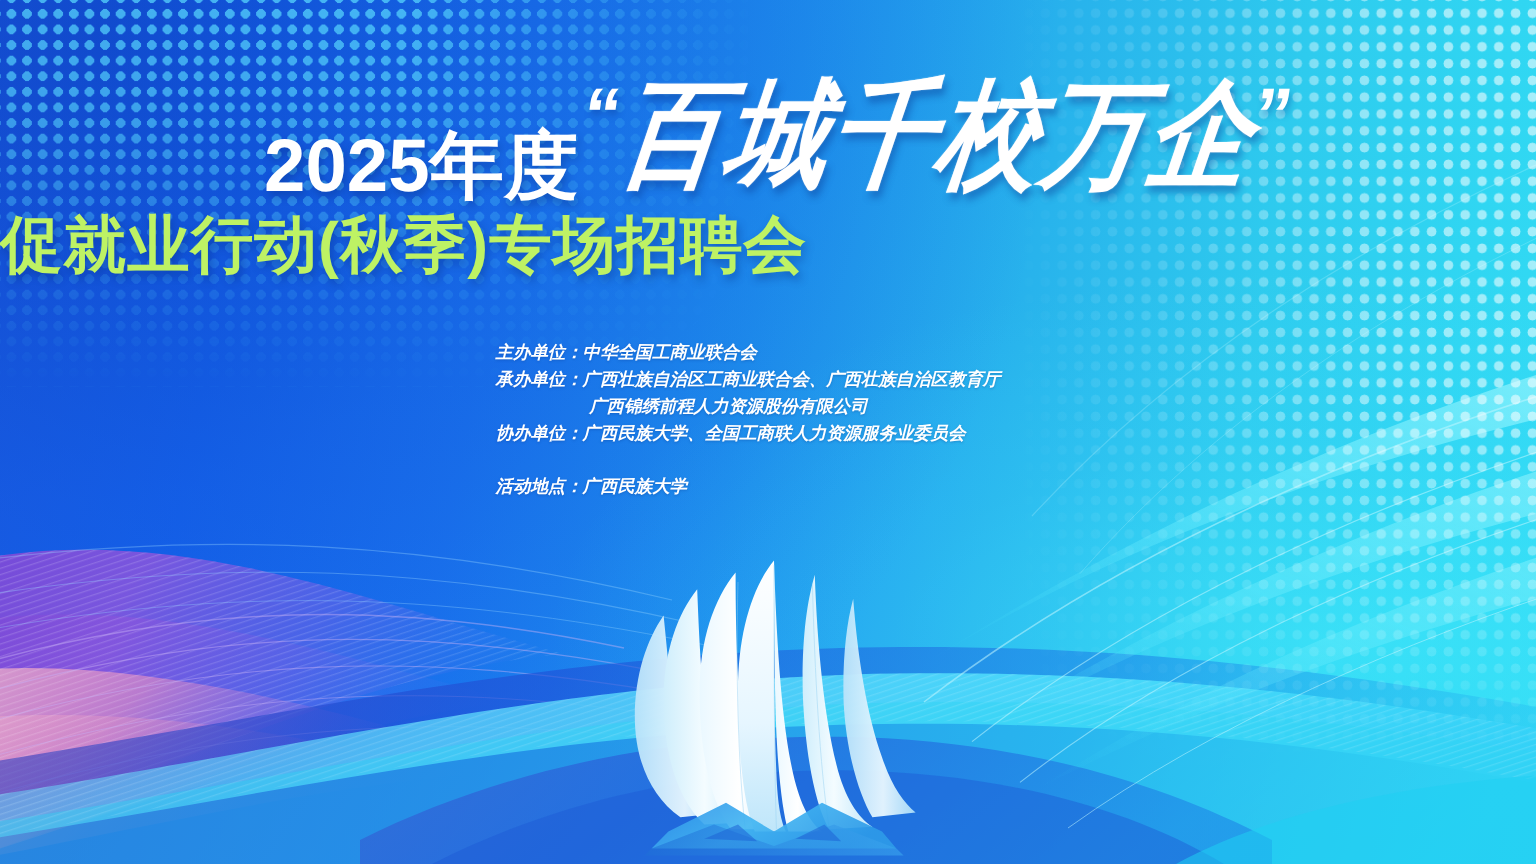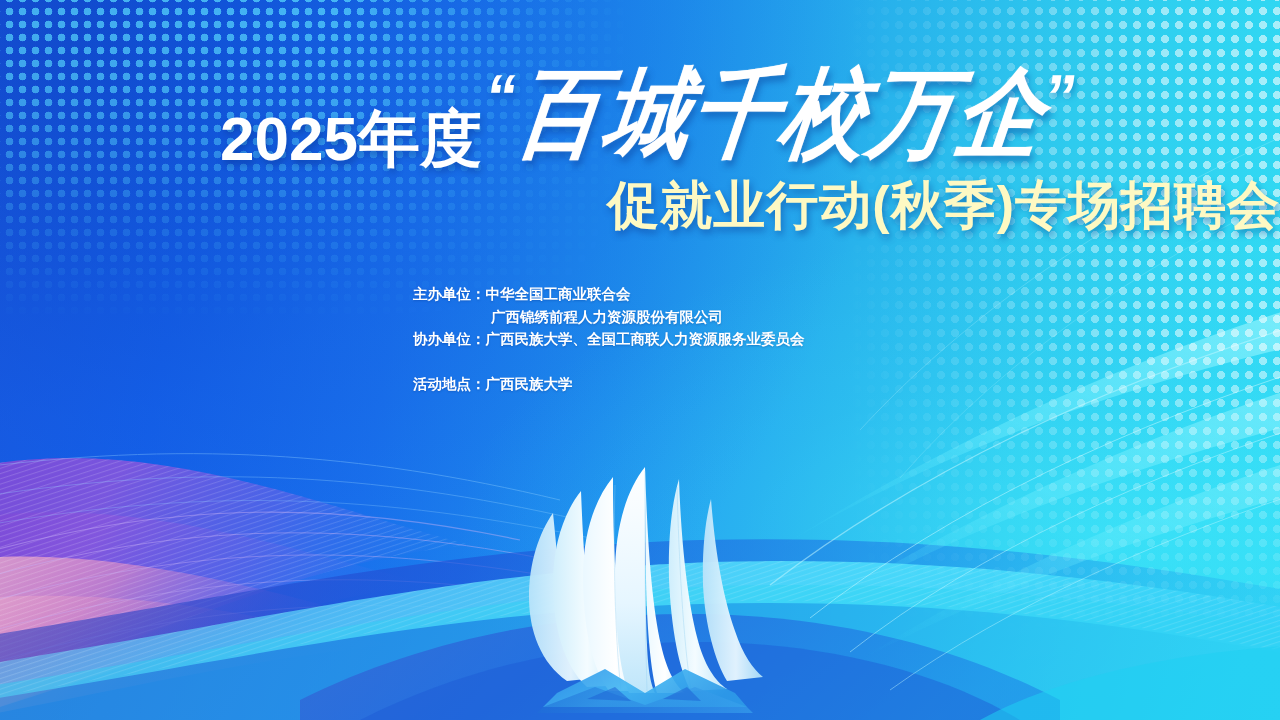--- a/index.html
+++ b/index.html
@@ -145,41 +145,41 @@
     text-shadow: 2px 4px 6px rgba(10,60,150,0.40);
     position: relative;
     top: -4px;
   }
   .quote.close { top: -4px; }
 
   .subtitle {
     position: absolute;
     left: 0; right: 0;
     top: 176px;
-    text-align: right;
+    text-align: left;
     font-size: 52px;
     font-weight: 700;
-    color: #fef9c3;
+    color: #bef264;
     letter-spacing: 1px;
     line-height: 1.12;
     white-space: nowrap;
     text-shadow: 2px 4px 7px rgba(8,50,140,0.45);
   }
 
   .info-block {
     position: absolute;
     left: 413px;
     top: 283px;
     color: #ffffff;
     font-size: 14.5px;
     line-height: 22.5px;
     font-weight: 600;
     text-shadow: 0 1px 2px rgba(10,55,140,0.35);
   }
-  .info-line { white-space: nowrap; }
+  .info-line { white-space: nowrap; font-style: italic; }
   .info-line.indent { padding-left: 78px; }
   .info-gap { height: 22px; }
 
   
   .building {
     position: absolute;
     left: 495px;
     top: 455px;
     width: 300px;
     height: 265px;
@@ -372,20 +372,21 @@
         <span class="quote open">“</span>
         <span class="title-brush">百城千校万企</span>
         <span class="quote close">”</span>
       </span>
     </div>
 
     <div class="subtitle">促就业行动(秋季)专场招聘会</div>
 
     <div class="info-block">
       <div class="info-line">主办单位：中华全国工商业联合会</div>
+      <div class="info-line">承办单位：广西壮族自治区工商业联合会、广西壮族自治区教育厅</div>
       <div class="info-line indent">广西锦绣前程人力资源股份有限公司</div>
       <div class="info-line">协办单位：广西民族大学、全国工商联人力资源服务业委员会</div>
       <div class="info-gap"></div>
       <div class="info-line">活动地点：广西民族大学</div>
     </div>
 
   </div>
 </div>
 
 </body></html>

